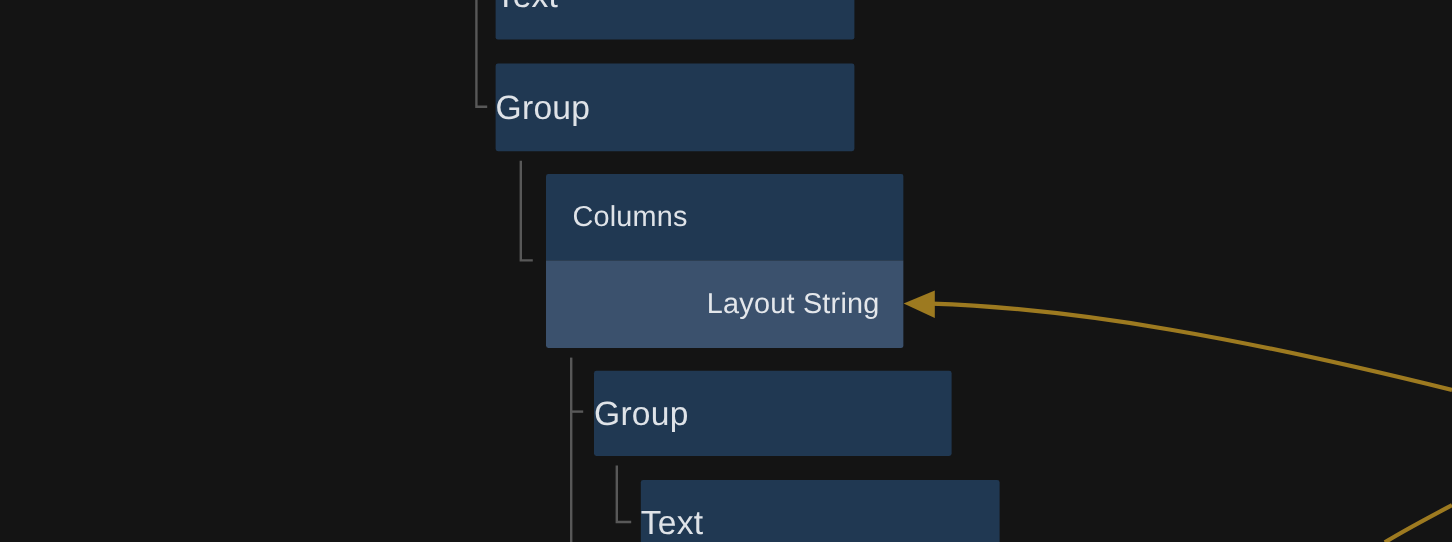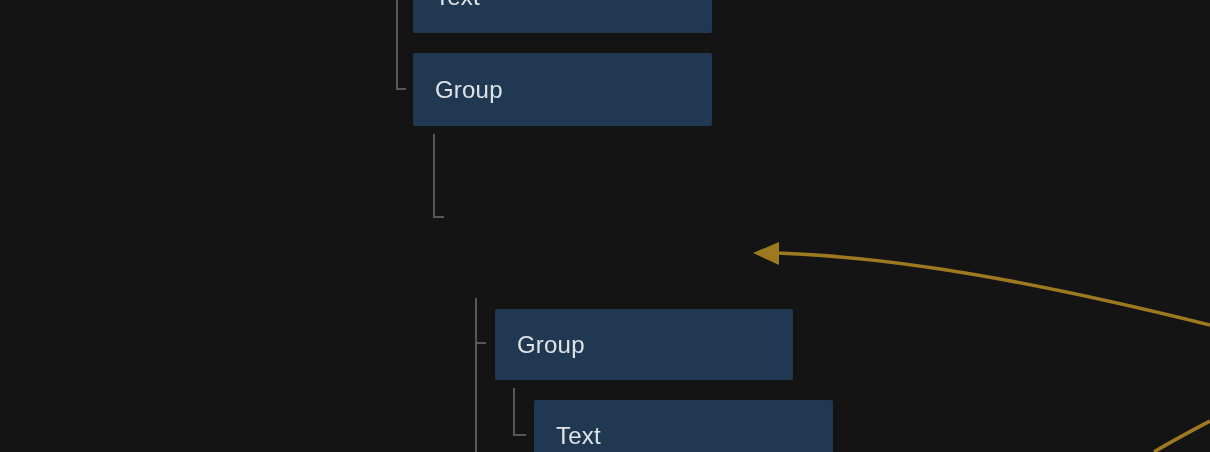--- a/index.html
+++ b/index.html
@@ -34,22 +34,21 @@
   }
   .node {
     position: absolute;
     background: #203852;
     border-radius: 2px;
     display: flex;
     align-items: center;
     box-sizing: border-box;
   }
   .node .label {
-    padding-left: 22px;
-    font-size: 24px;
+    font-size: 28px;
     font-weight: 400;
     color: #dfe3e8;
     letter-spacing: 0.2px;
     white-space: nowrap;
   }
   .node-stack {
     position: absolute;
     border-radius: 2px;
     overflow: hidden;
   }
@@ -99,20 +98,28 @@
   </svg>
 
   <div class="node" style="left:413px; top:-40px; width:299px; height:73px;">
     <span class="label">Text</span>
   </div>
 
   <div class="node" style="left:413px; top:53px; width:299px; height:73px;">
     <span class="label">Group</span>
   </div>
 
+  <div class="node-stack" style="left:455px; top:145px; width:298px;">
+    <div class="node-header">
+      <span class="label">Columns</span>
+    </div>
+    <div class="node-port">
+      <span class="label">Layout String</span>
+    </div>
+  </div>
 
   <div class="node" style="left:495px; top:309px; width:298px; height:71px;">
     <span class="label">Group</span>
   </div>
 
   <div class="node" style="left:534px; top:400px; width:299px; height:72px;">
     <span class="label">Text</span>
   </div>
 
 </div>

